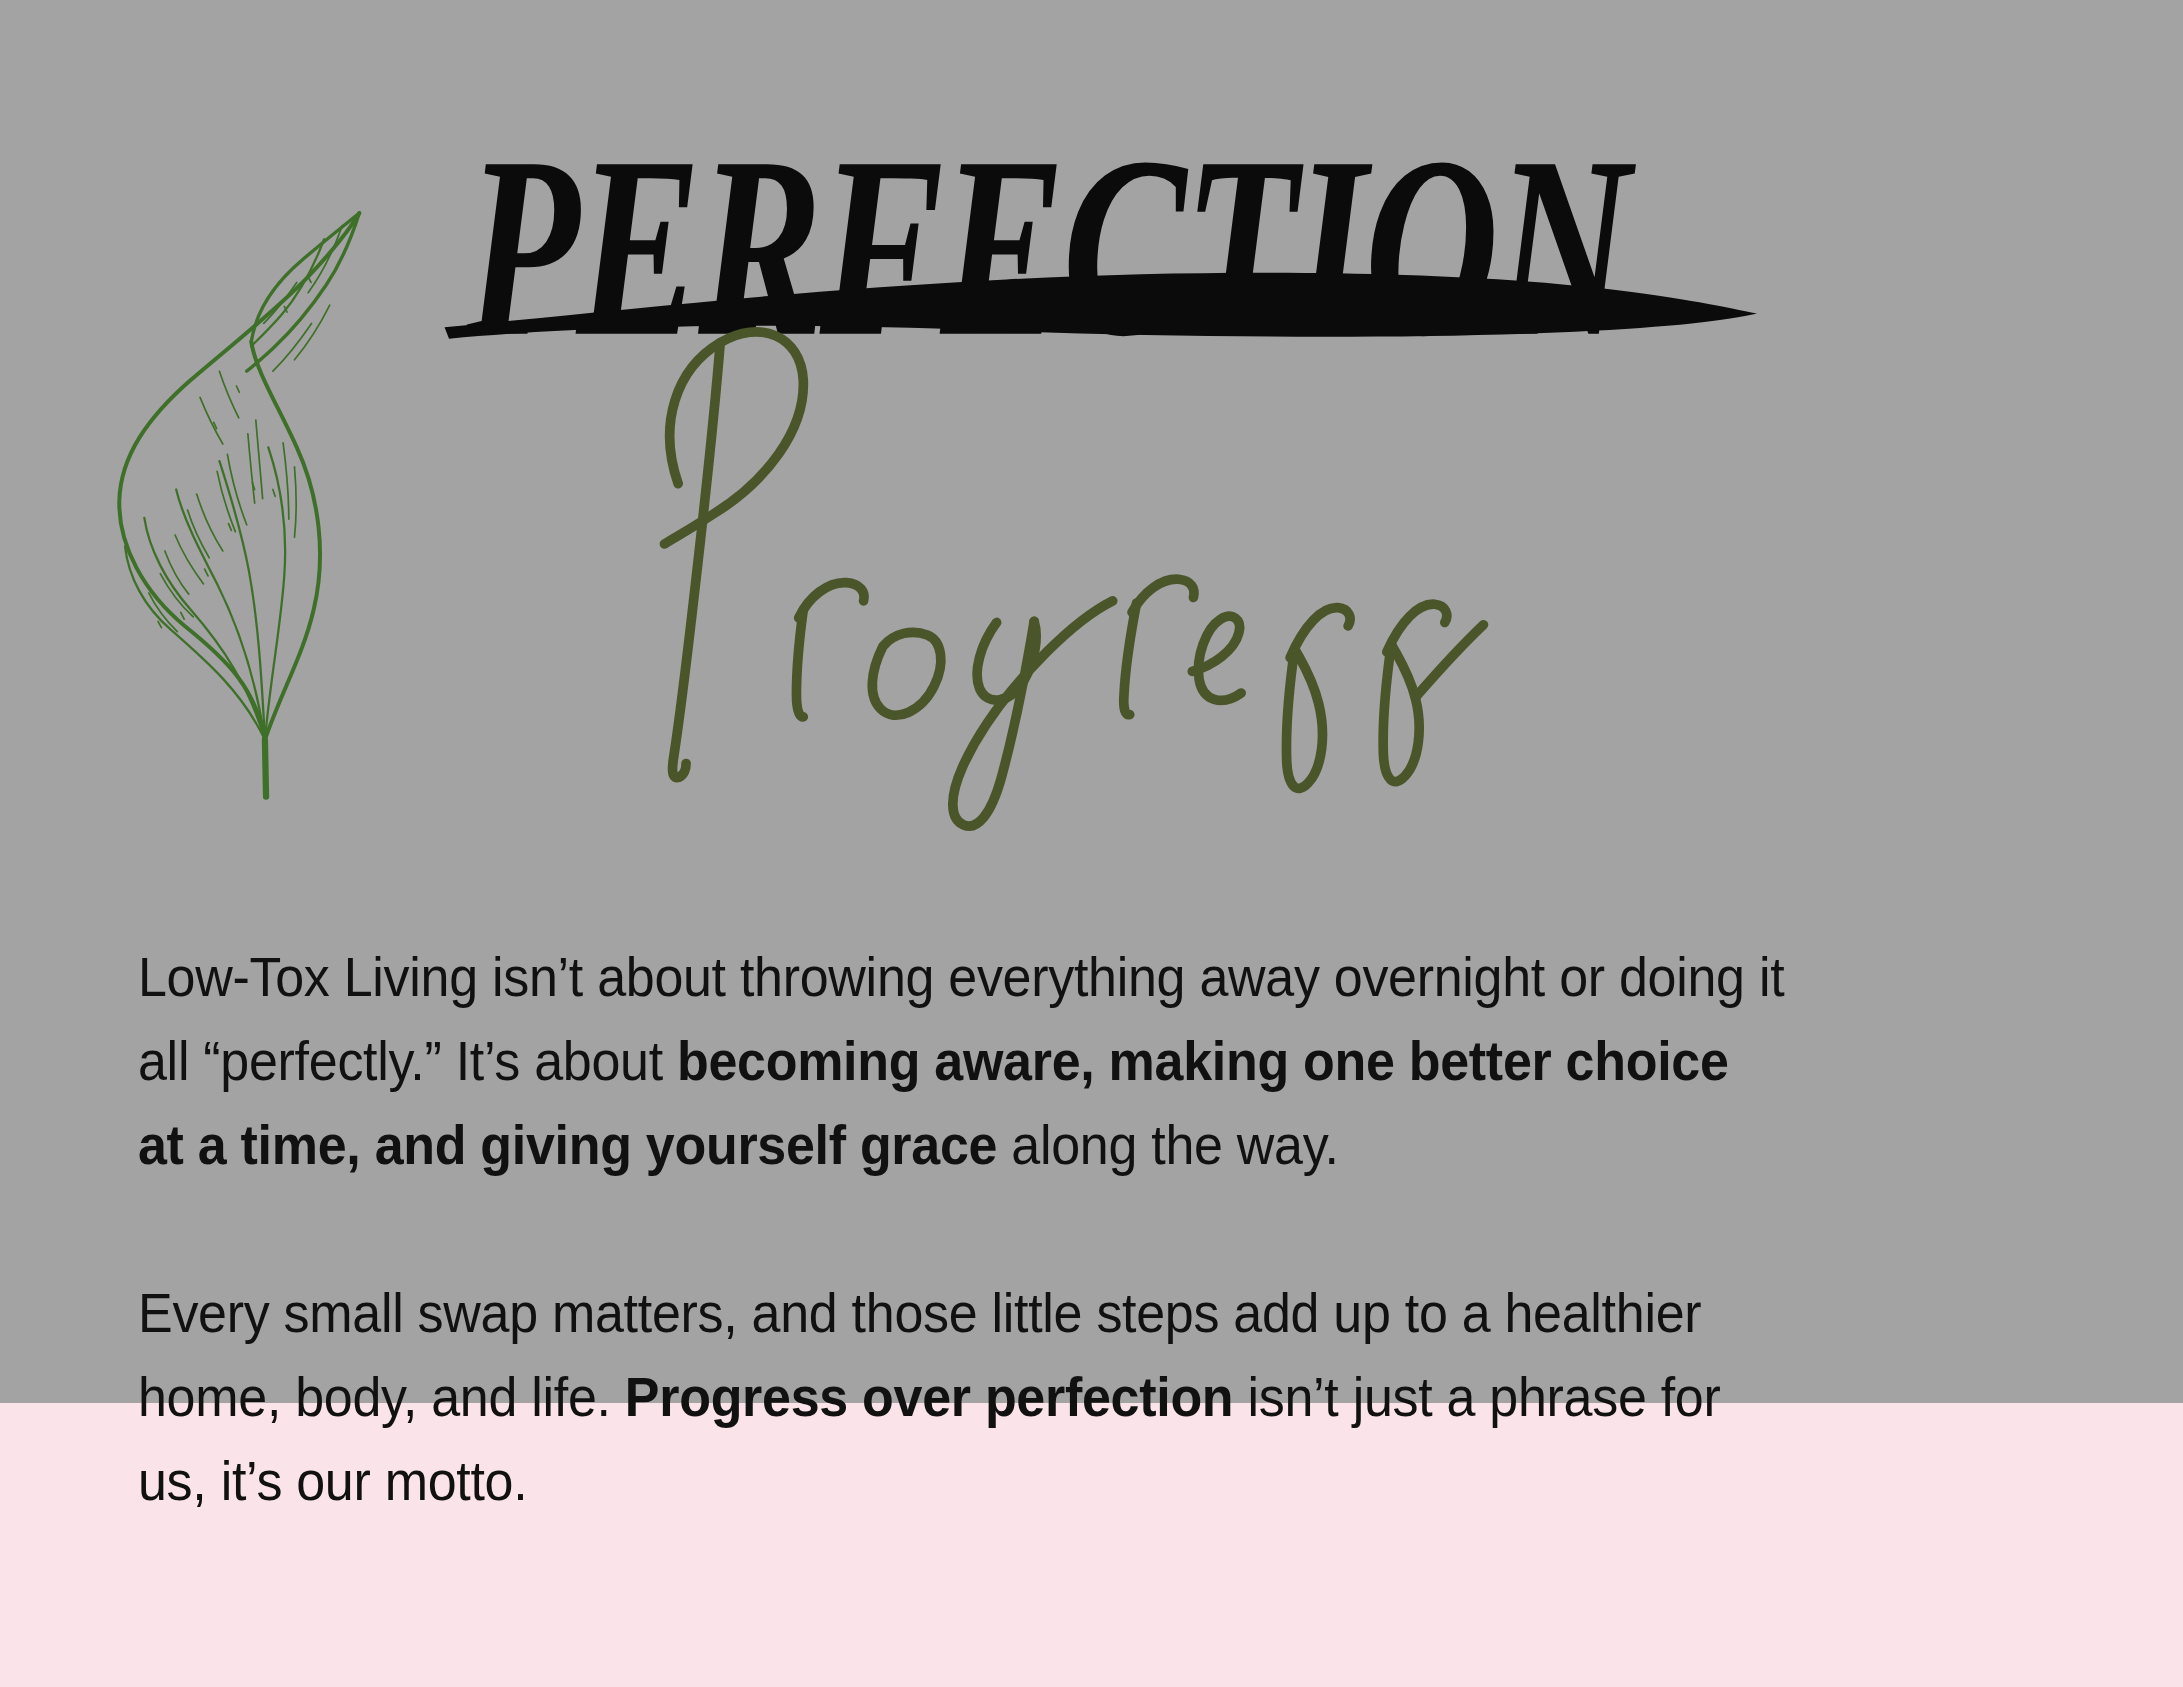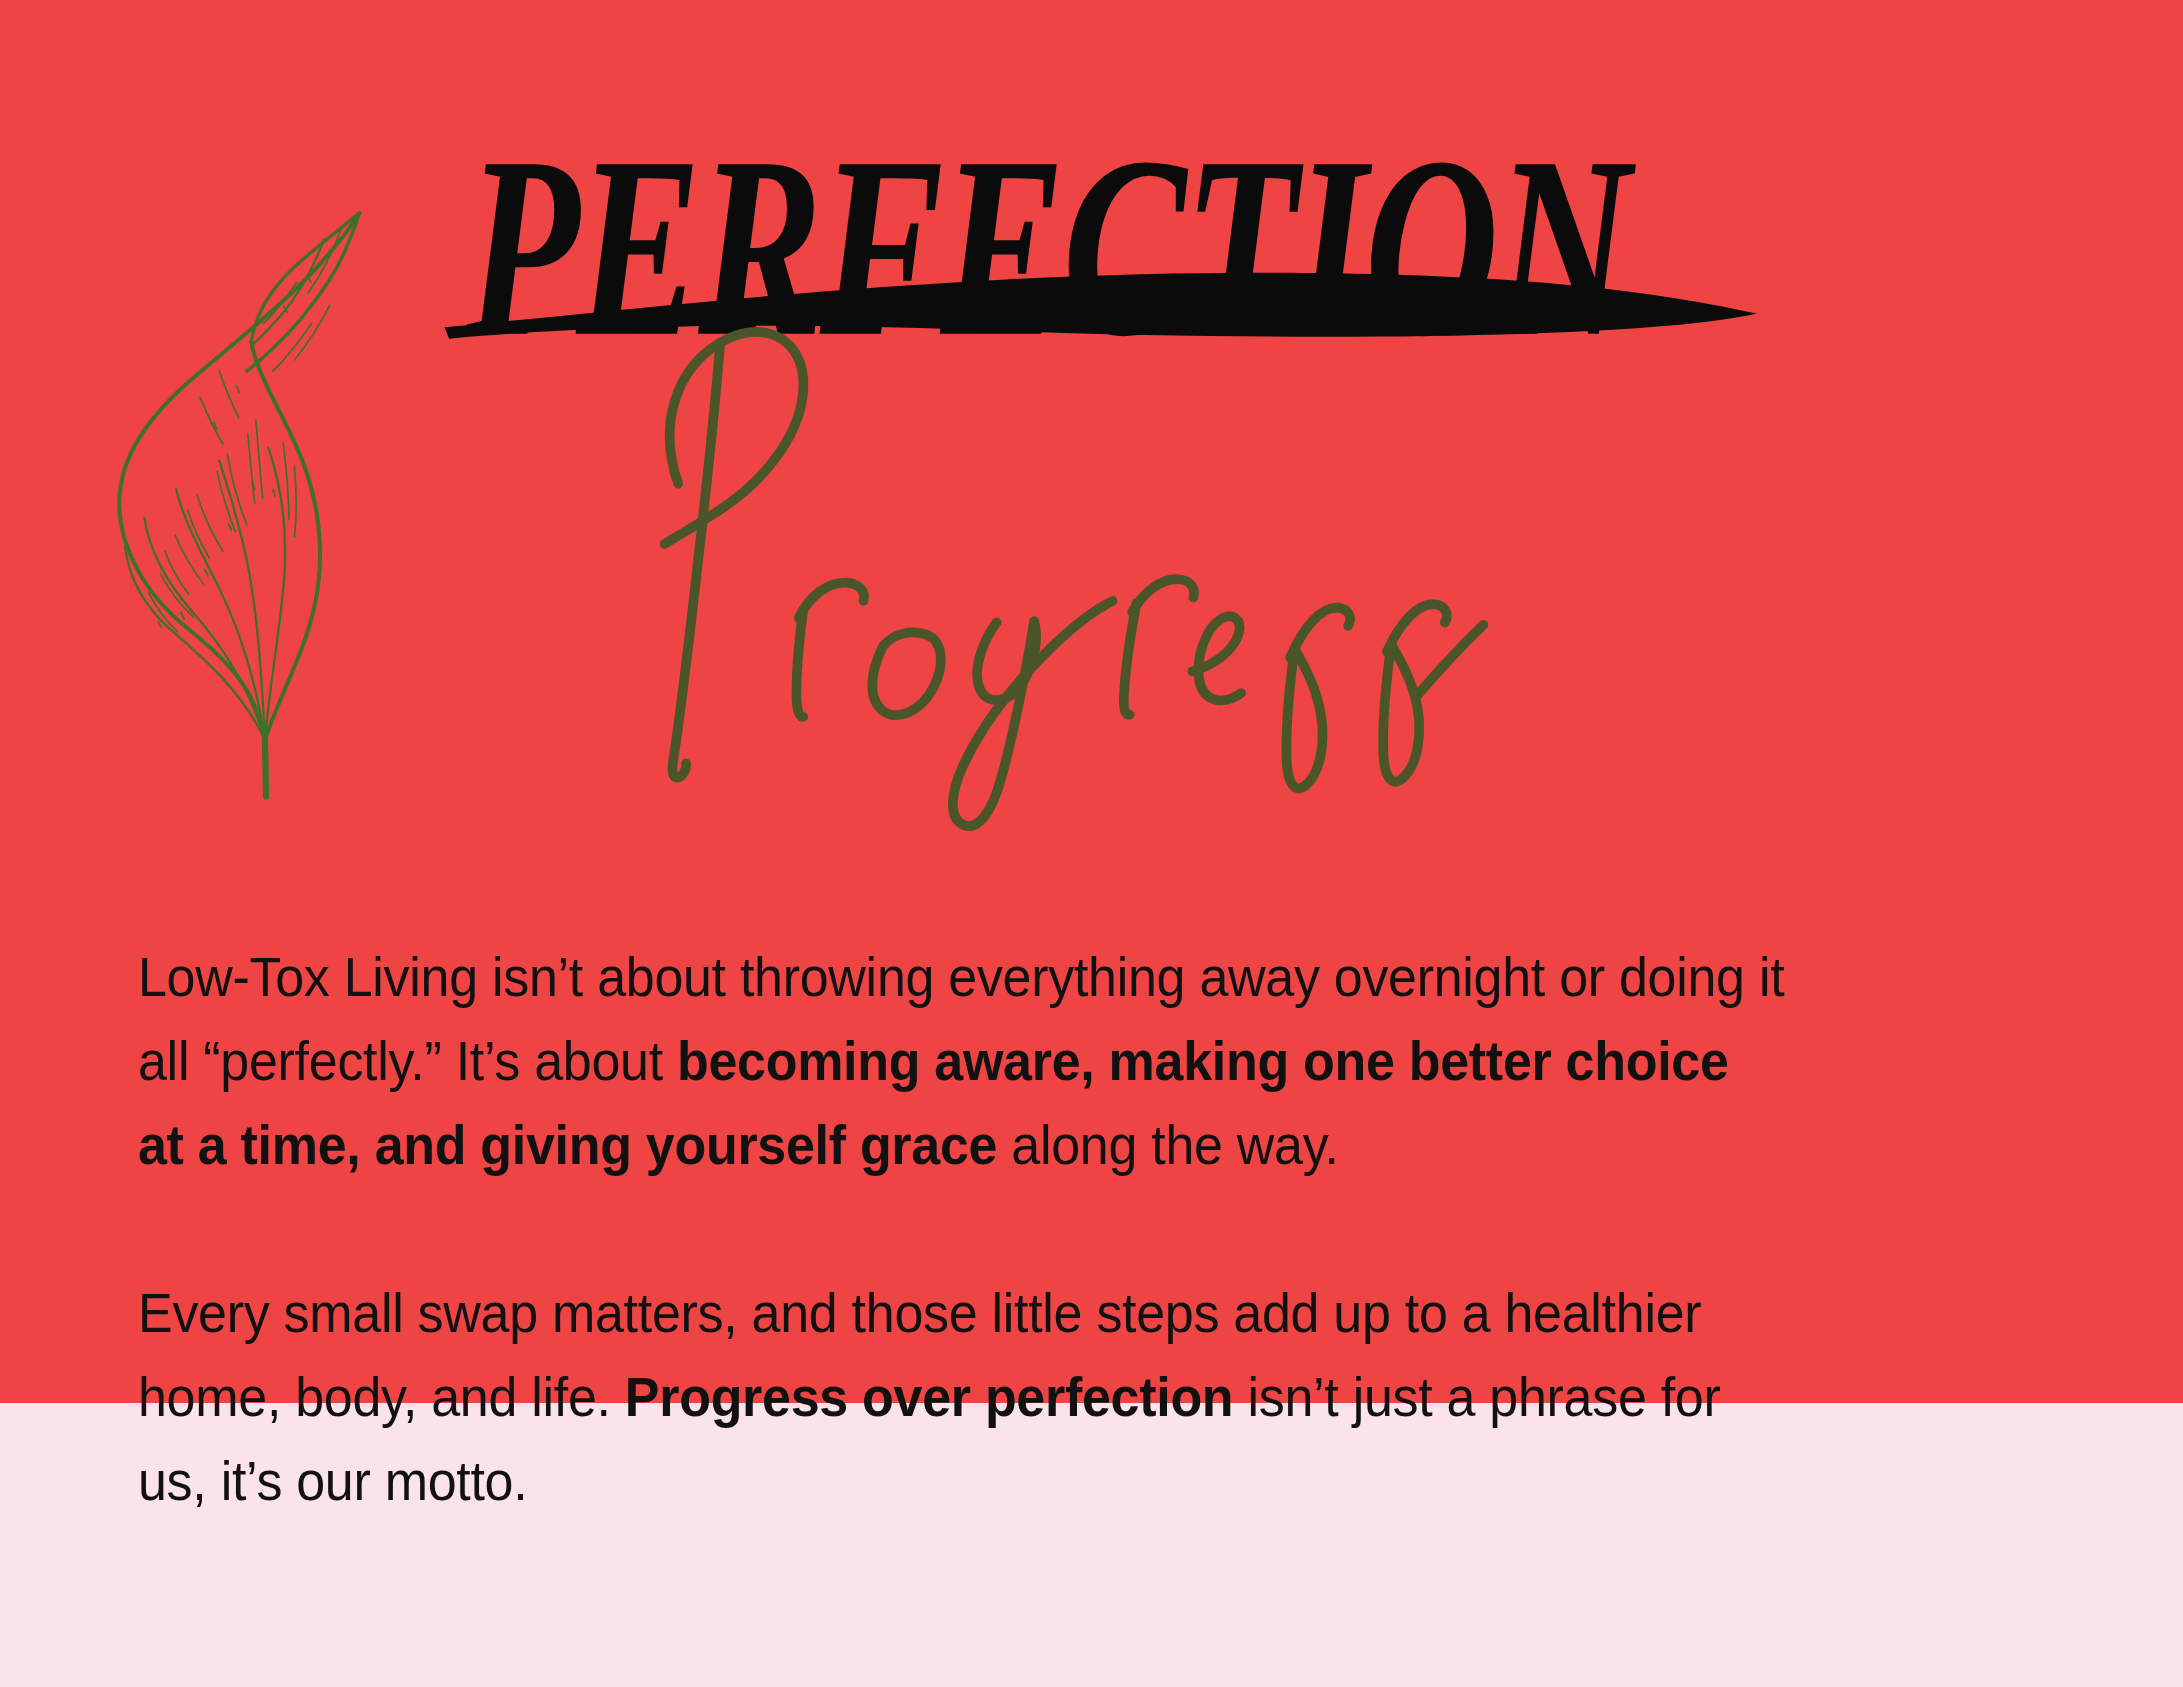--- a/index.html
+++ b/index.html
@@ -12,21 +12,21 @@
     background: #FAE3E9;
     font-family: "Liberation Sans", sans-serif;
     overflow: hidden;
     position: relative;
   }
 
   #canvas {
     position: relative;
     width: 2183px;
     height: 1403px;
-    background: #ef4444;
+    background: #a3a3a3;
   }
 
   
   .leaf-art {
     position: absolute;
     left: 85px;
     top: 171px;
     width: 353px;
     height: 637px;
   }

